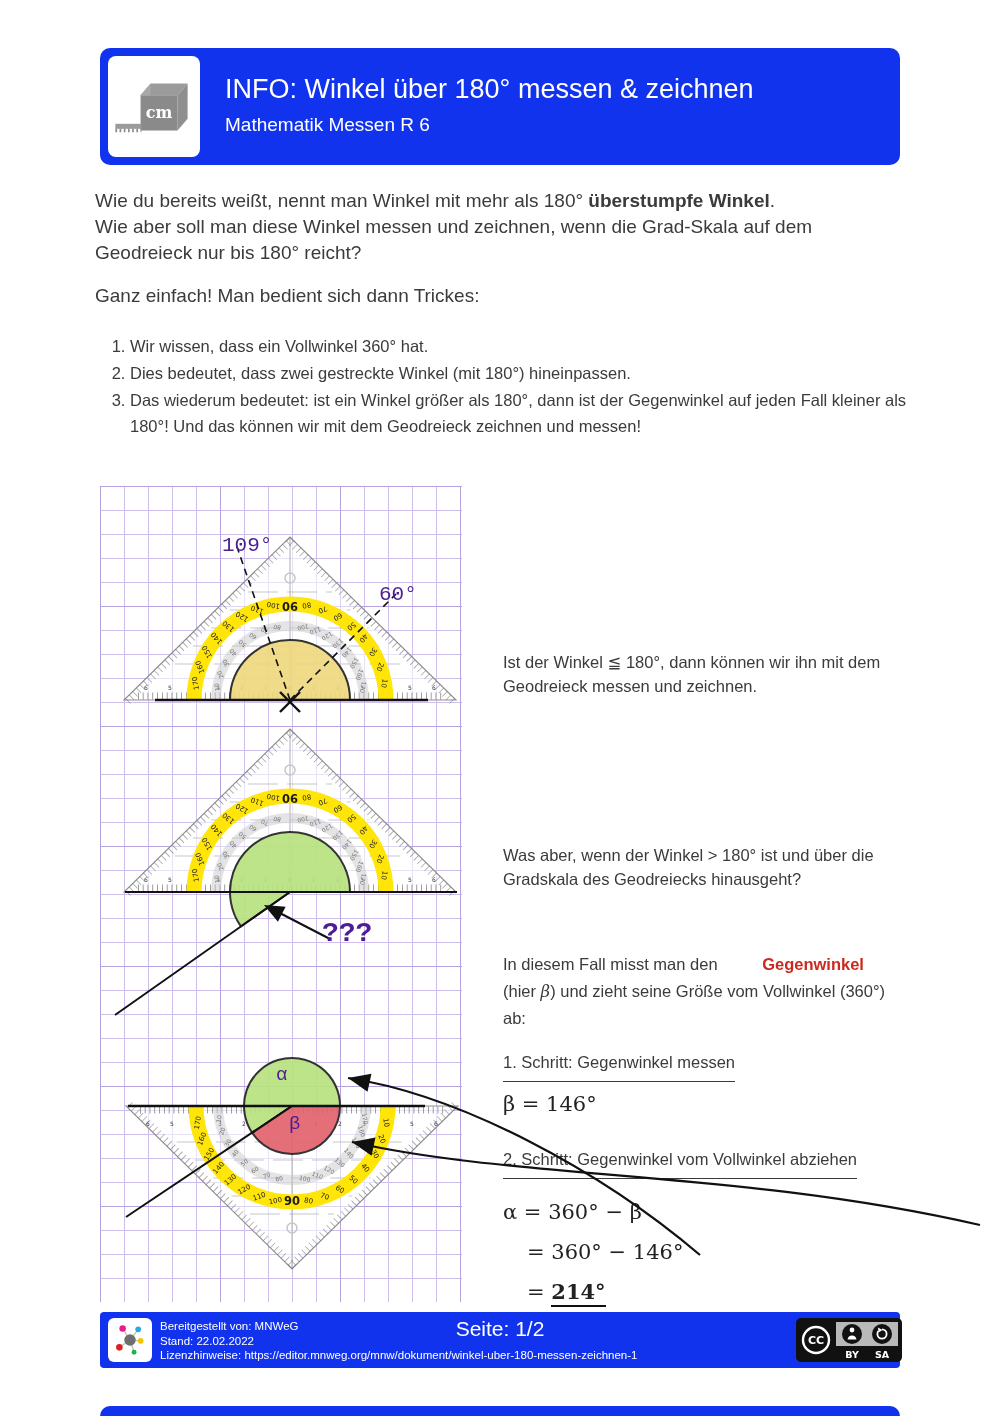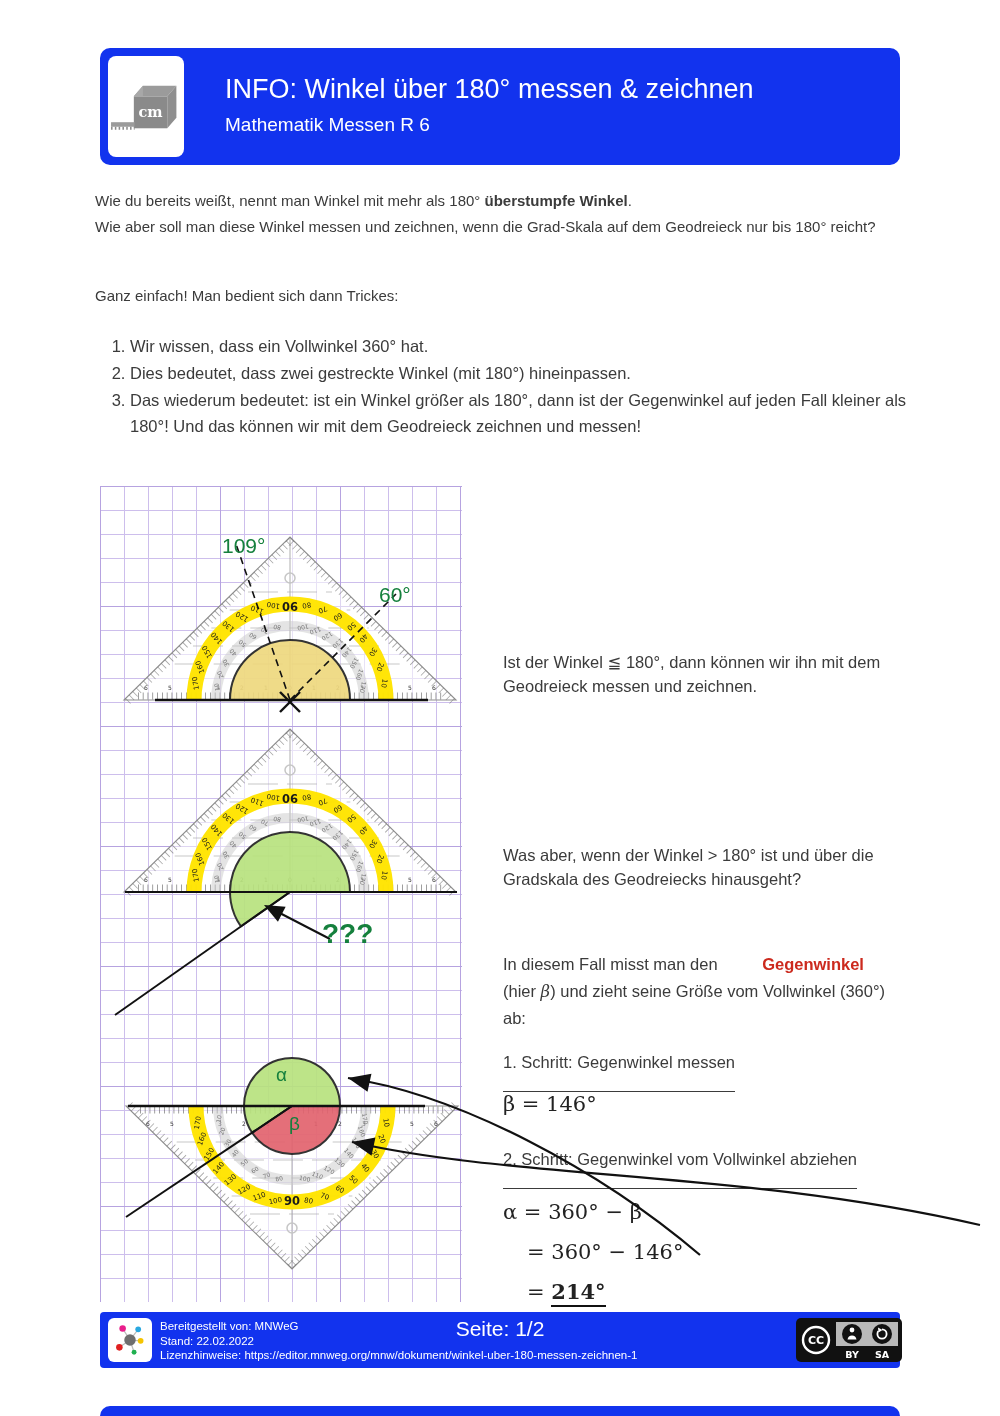--- a/index.html
+++ b/index.html
@@ -1,59 +1,59 @@
 <!DOCTYPE html>
 <html><head>
 <meta charset="utf-8">
 <style>
   html,body{margin:0;padding:0;background:#fff;}
   .page{position:relative;width:1000px;height:1416px;background:#ffffff;
         font-family:"Liberation Sans",sans-serif;color:#3b3b3b;overflow:hidden;}
   
   .header{position:absolute;left:100px;top:48px;width:800px;height:117px;
           background:#1233ee;border-radius:10px;}
-  .header-logo{position:absolute;left:8px;top:8px;width:76px;height:101px;
+  .header-logo{position:absolute;left:8px;top:8px;width:92px;height:101px;
           background:#fff;border-radius:8px;display:flex;align-items:center;justify-content:center;}
   .header-title{position:absolute;left:125px;top:26px;color:#fff;font-size:27px;font-weight:400;white-space:nowrap;}
   .header-subtitle{position:absolute;left:125px;top:66px;color:#fff;font-size:19px;font-weight:400;}
   
-  .para{position:absolute;left:95px;width:800px;font-size:15px;line-height:26px;}
+  .para{position:absolute;left:95px;width:800px;font-size:19px;line-height:26px;}
   .p1{top:188px;}
   .p3{top:283px;}
   .lead{top:451px;}
   ol.steps-list{position:absolute;left:95px;top:333px;width:790px;margin:0;
         padding-left:35px;font-size:16.5px;line-height:26px;}
   ol.steps-list li{margin-bottom:1px;}
   
   .gridpaper{position:absolute;left:100px;top:486px;width:362px;height:816px;
      background-color:#fff;
      background-image:
        linear-gradient(to right,#b6a3e0 1px,transparent 1px),
        linear-gradient(to bottom,#b6a3e0 1px,transparent 1px),
        linear-gradient(to right,#cdbeec 1px,transparent 1px),
        linear-gradient(to bottom,#cdbeec 1px,transparent 1px);
      background-size:120px 120px,120px 120px,24px 24px,24px 24px;}
   #figsvg{position:absolute;left:100px;top:486px;}
   #curves{position:absolute;left:100px;top:1020px;pointer-events:none;}
-  .figlabel{position:absolute;font-family:Liberation Sans, sans-serif;color:#15803d;}
+  .figlabel{position:absolute;font-family:Liberation Mono, monospace;color:#4c1d95;}
   .lab109{left:222px;top:534px;font-size:21px;}
   .lab45{left:379px;top:583px;font-size:21px;}
   .labq{left:322px;top:918px;font-size:28px;font-weight:bold;}
   .laba{left:276px;top:1064px;font-size:19px;}
   .labb{left:289px;top:1113px;font-size:19px;}
   
   .side{position:absolute;left:503px;width:398px;font-size:16.5px;line-height:24px;color:#3b3b3b;}
   .t1{top:650px;}
   .t2{top:843px;}
   .t3{top:951px;line-height:27px;}
   .redbold{color:#cc2a1e;font-weight:bold;margin-left:40px;}
   .stepline{position:absolute;left:503px;font-size:16.5px;color:#3b3b3b;}
   .s1{top:1053px;}
   .s2{top:1150px;}
-  .stepline span{border-bottom:1.5px solid #3b3b3b;padding-bottom:20px;}
+  .stepline span{border-bottom:1.5px solid #3b3b3b;padding-bottom:10px;}
   .formula{position:absolute;left:503px;font-family:"DejaVu Serif",serif;font-size:21px;color:#222;}
   .fbeta{top:1092px;}
   .falpha{top:1192px;line-height:40px;}
   .find{margin-left:24px;}
   .fval{font-weight:bold;border-bottom:2px solid #111;padding-bottom:1px;}
   
   .footer{position:absolute;left:100px;top:1312px;width:800px;height:56px;
           background:#1233ee;border-radius:4px;}
   .footer-logo{position:absolute;left:8px;top:6px;width:44px;height:44px;background:#fff;
           border-radius:6px;display:flex;align-items:center;justify-content:center;}

